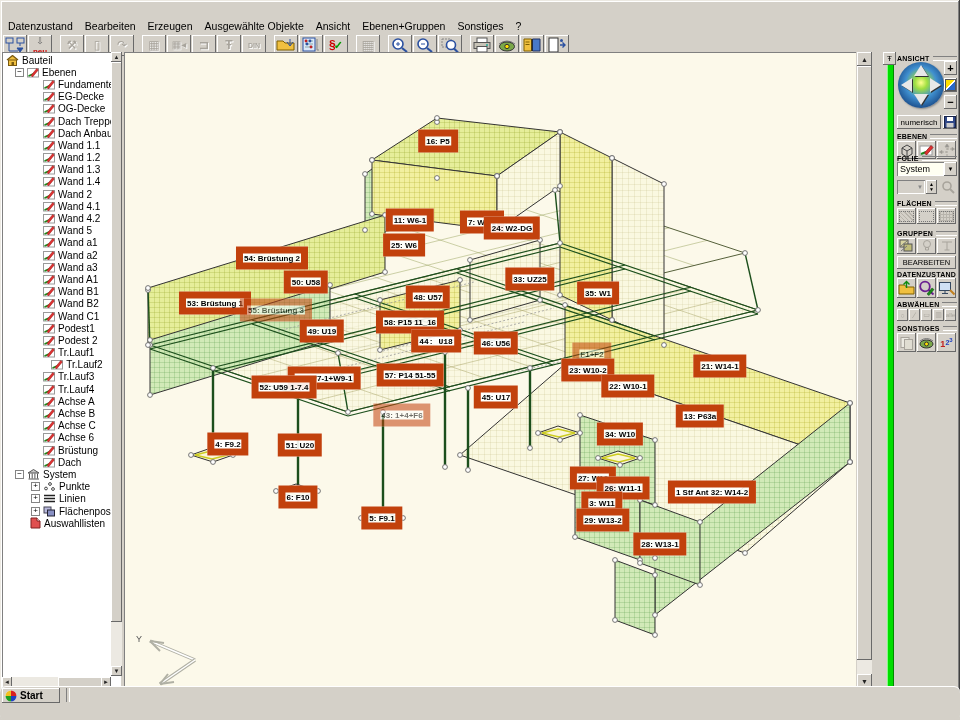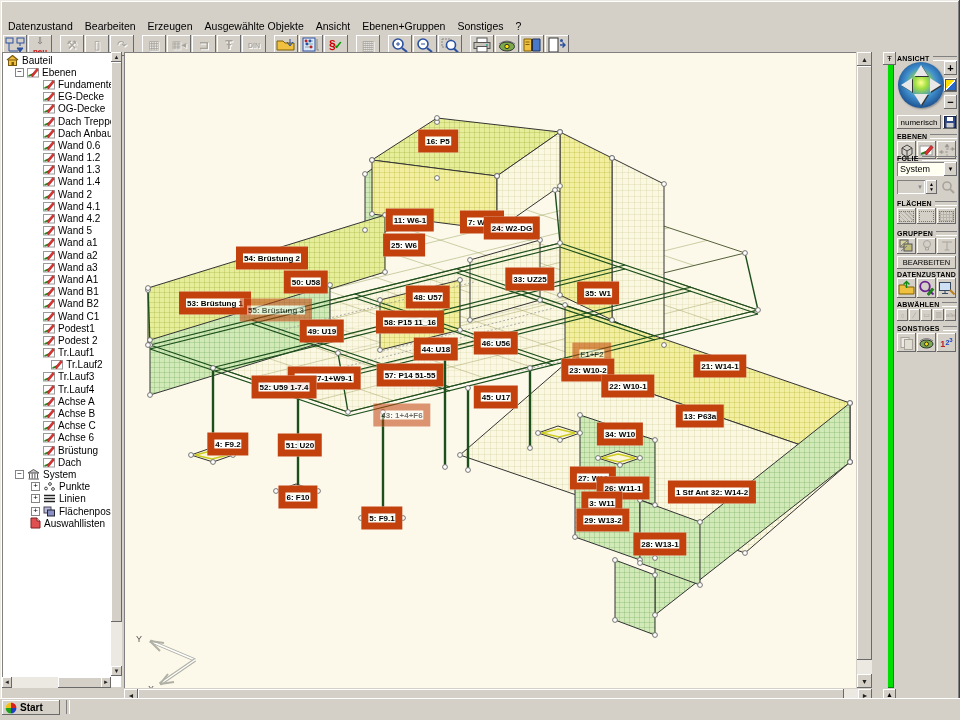--- a/index.html
+++ b/index.html
@@ -62,22 +62,22 @@
   .hatch.open{background:none;}
   .hatch.dense{background:repeating-linear-gradient(0deg,#b8b4ac 0 1px,transparent 1px 3px),repeating-linear-gradient(90deg,#b8b4ac 0 1px,transparent 1px 3px);}
   #navpad{position:absolute;left:2px;top:10px;width:46px;height:46px;border-radius:50%;
           background:radial-gradient(circle at 50% 45%,#ffff90 0%,#a0e040 18%,#4090d0 45%,#1c4f8c 75%,#123560 100%);
           box-shadow:1px 1px 2px #888;}
   .navarr{position:absolute;width:0;height:0;}
   #zoomsplit{background:linear-gradient(135deg,#ffe000 46%,#fff 46%,#fff 54%,#2868c8 54%);}
   .combo{position:absolute;background:#fffff2;box-shadow:inset 1px 1px 0 #808080,inset -1px -1px 0 #fff;
          font-size:9px;display:flex;align-items:center;padding-left:3px;box-sizing:border-box;color:#000;}
   
-  #taskbar{position:absolute;left:0;bottom:0;width:960px;height:22px;background:#d4d0c8;
-           box-shadow:inset 0 1px 0 #fff;}
+  #taskbar{position:absolute;left:0;bottom:0;width:960px;height:34px;background:#d4d0c8;
+           box-shadow:inset 0 1px 0 #fff;border-radius:6px;}
   #startbtn{position:absolute;left:2px;top:2px;width:58px;height:15px;display:flex;align-items:center;
             font-size:10px;font-weight:bold;padding-left:3px;box-sizing:border-box;color:#000;}
   #taskdiv{position:absolute;left:66px;top:2px;width:2px;height:14px;border-left:1px solid #808080;border-right:1px solid #fff;}
 </style>
 </head>
 <body>
 
 <div class="window">
 
 
@@ -292,21 +292,21 @@
           <span>Dach Anbau</span>
         </div>
         <div class="trow" style="padding-left: 40px;">
           <span class="ticon">
             <svg width="12" height="11">
               <rect x="0.5" y="1.5" width="11" height="8.5" fill="#fff" stroke="#9a9a9a"></rect>
               <path d="M1.5 9 L6 7" stroke="#1a8a1a" stroke-width="1.6"></path>
               <path d="M4 8.5 L9.8 1.5 11.3 3 5.5 10 z" fill="#e03030" stroke="#8a1010" stroke-width="0.5"></path>
             </svg>
           </span>
-          <span>Wand 0.6</span>
+          <span>Wand 1.1</span>
         </div>
         <div class="trow" style="padding-left: 40px;">
           <span class="ticon">
             <svg width="12" height="11">
               <rect x="0.5" y="1.5" width="11" height="8.5" fill="#fff" stroke="#9a9a9a"></rect>
               <path d="M1.5 9 L6 7" stroke="#1a8a1a" stroke-width="1.6"></path>
               <path d="M4 8.5 L9.8 1.5 11.3 3 5.5 10 z" fill="#e03030" stroke="#8a1010" stroke-width="0.5"></path>
             </svg>
           </span>
           <span>Wand 1.2</span>
@@ -861,21 +861,21 @@
         <div class="mlabel" style="left: 280px; top: 193px;">25: W6</div>
         <div class="mlabel" style="left: 148px; top: 206px;">54: Brüstung 2</div>
         <div class="mlabel" style="left: 182px; top: 230px;">50: U58</div>
         <div class="mlabel" style="left: 304px; top: 245px;">48: U57</div>
         <div class="mlabel" style="left: 406px; top: 227px;">33: UZ25</div>
         <div class="mlabel" style="left: 474px; top: 241px;">35: W1</div>
         <div class="mlabel" style="left: 91px; top: 251px;">53: Brüstung 1</div>
         <div class="mlabel dim" style="left: 152px; top: 258px;">55: Brüstung 3</div>
         <div class="mlabel" style="left: 198px; top: 279px;">49: U19</div>
         <div class="mlabel" style="left: 286px; top: 270px;">58: P15 11_16</div>
-        <div class="mlabel" style="left: 312px; top: 297px;">44: U18</div>
+        <div class="mlabel" style="left: 312px; top: 289px; font-family: Liberation Mono, monospace;">44: U18</div>
         <div class="mlabel" style="left: 372px; top: 291px;">46: U56</div>
         <div class="mlabel" style="left: 200px; top: 326px;">30: W7-1+W9-1</div>
         <div class="mlabel" style="left: 286px; top: 323px;">57: P14 51-55</div>
         <div class="mlabel" style="left: 160px; top: 335px;">52: U59 1-7.4</div>
         <div class="mlabel" style="left: 372px; top: 345px;">45: U17</div>
         <div class="mlabel dim" style="left: 468px; top: 302px;">F1+F2</div>
         <div class="mlabel" style="left: 464px; top: 318px;">23: W10-2</div>
         <div class="mlabel" style="left: 504px; top: 334px;">22: W10-1</div>
         <div class="mlabel" style="left: 596px; top: 314px;">21: W14-1</div>
         <div class="mlabel" style="left: 576px; top: 364px;">13: P63a</div>

